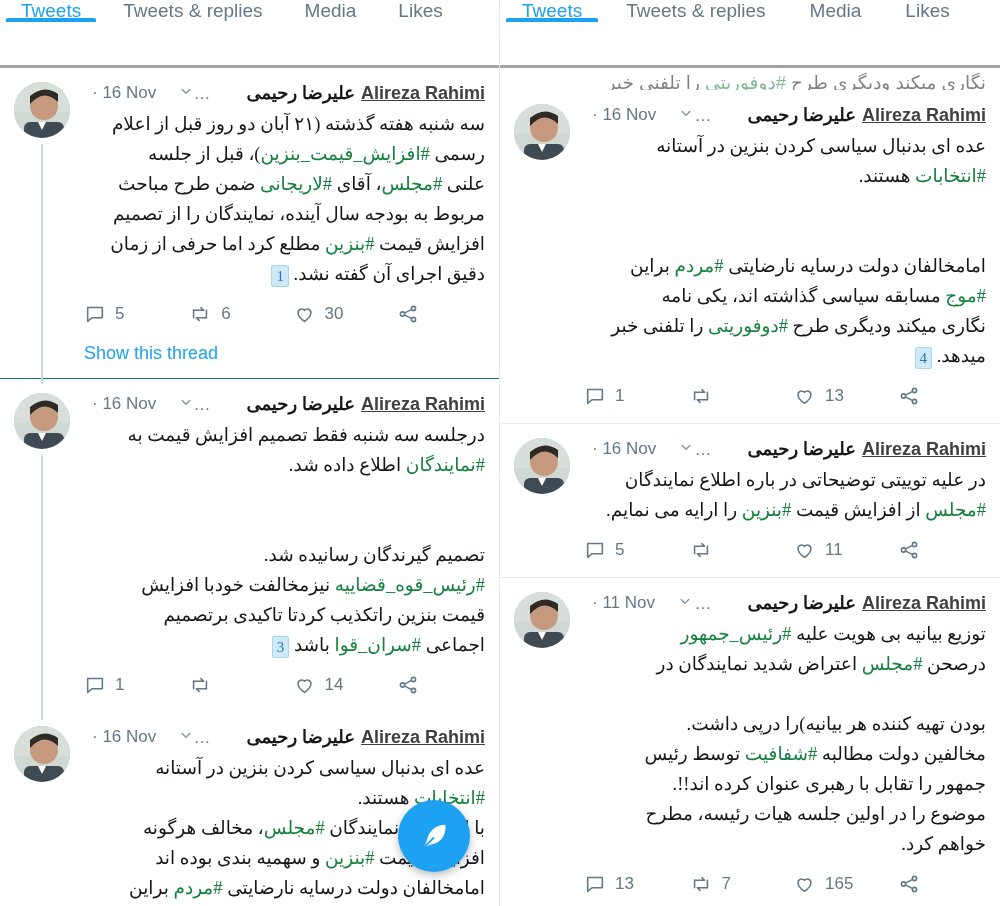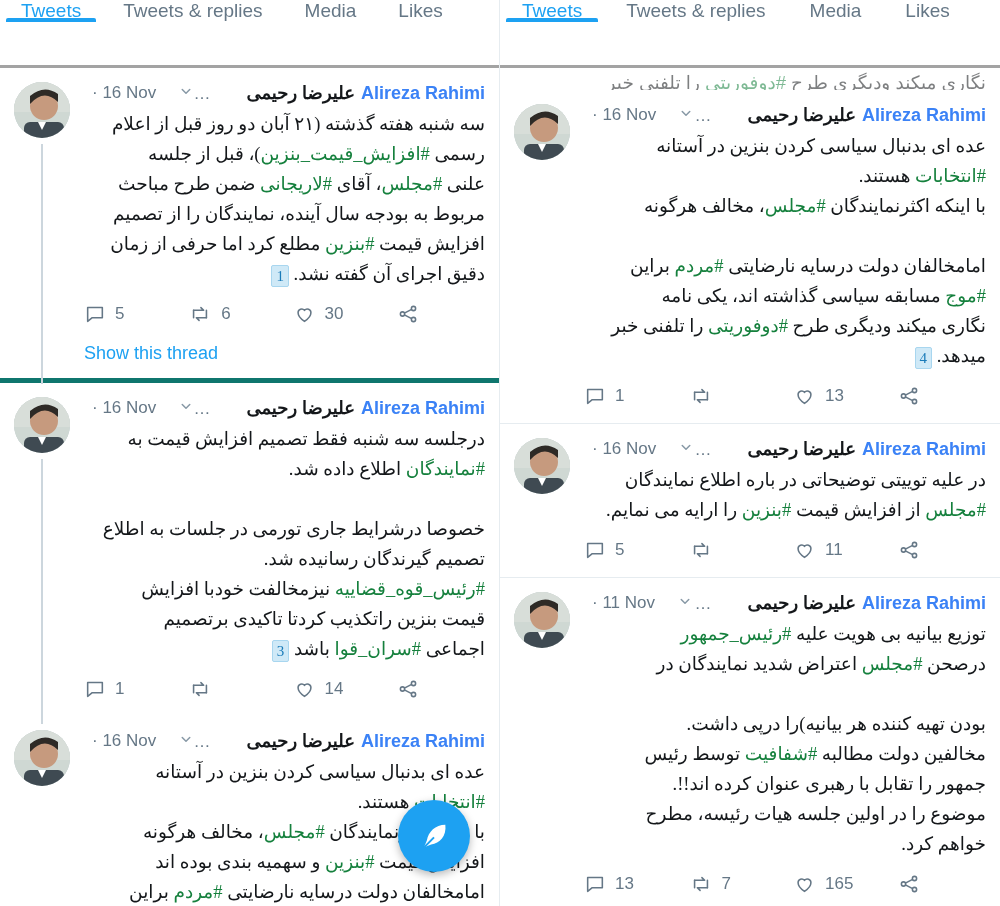--- a/index.html
+++ b/index.html
@@ -110,23 +110,24 @@
     overflow: hidden;
     white-space: nowrap;
   }
   .fullname-fa {
     color: #14171a;
     font-weight: bold;
     font-size: 18px;
     margin-left: 30px;
   }
   .fullname-en {
-    color: #3b82f6;
+    color: #404040;
     font-weight: bold;
     font-size: 18px;
+    text-decoration: underline;
   }
   .handle {
     color: #657786;
     font-size: 17px;
     overflow: hidden;
     text-overflow: ellipsis;
   }
   .meta {
     display: flex;
     align-items: flex-start;
@@ -178,21 +179,21 @@
   .action svg { display: block; }
   .show-thread {
     color: #1da1f2;
     font-size: 18px;
     padding: 2px 0 14px 0;
     cursor: pointer;
   }
   .show-thread-row {
     display: flex;
     padding: 0 14px;
-    border-bottom: 5px solid #0f766e;
+    border-bottom: 1px solid #0f766e;
     position: relative;
   }
   .show-thread-row .avatar-col { position: relative; }
 
   
   .fab {
     position: absolute;
     width: 72px; height: 72px;
     border-radius: 50%;
     background: #1da1f2;
@@ -349,21 +350,21 @@
                 <svg width="18" height="18" viewBox="0 0 24 24">
                     <path d="M7 10l5 5 5-5" fill="none" stroke="#8899a6" stroke-width="2" stroke-linecap="round" stroke-linejoin="round"></path>
                   </svg>
               </span>
             </div>
           </div>
           <div class="text">
             <span>درجلسه سه شنبه فقط تصمیم افزایش قیمت به</span><br>
             <span><span class="hash">#نمایندگان</span> اطلاع داده شد.</span><br>
             <br>
-            <span>خصوصا درشرایط جاری تورمی در جلسات به اطلاع</span><br>
+            <br>
             <span>تصمیم گیرندگان رسانیده شد.</span><br>
             <span><span class="hash">#رئیس_قوه_قضاییه</span> نیزمخالفت خودبا افزایش</span><br>
             <span>قیمت بنزین راتکذیب کردتا تاکیدی برتصمیم</span><br>
             <span>اجماعی <span class="hash">#سران_قوا</span> باشد</span>
             <span class="numbox">3</span>
           </div>
           <div class="actions">
             <div class="action">
               <svg width="22" height="22" viewBox="0 0 24 24">
                   <path d="M4 5h16v11H9l-5 4z" fill="none" stroke="#657786" stroke-width="1.7" stroke-linejoin="round"></path>
@@ -491,21 +492,21 @@
               <span class="caret">
                 <svg width="18" height="18" viewBox="0 0 24 24">
                     <path d="M7 10l5 5 5-5" fill="none" stroke="#8899a6" stroke-width="2" stroke-linecap="round" stroke-linejoin="round"></path>
                   </svg>
               </span>
             </div>
           </div>
           <div class="text">
             <span>عده ای بدنبال سیاسی کردن بنزین در آستانه</span><br>
             <span><span class="hash">#انتخابات</span> هستند.</span><br>
-            <span>با اینکه اکثرنمایندگان <span class="hash">#مجلس</span>، مخالف هرگونه</span><br>
+            <br>
             <br>
             <span>امامخالفان دولت درسایه نارضایتی <span class="hash">#مردم</span> براین</span><br>
             <span><span class="hash">#موج</span> مسابقه سیاسی گذاشته اند، یکی نامه</span><br>
             <span>نگاری میکند ودیگری طرح <span class="hash">#دوفوریتی</span> را تلفنی خبر</span><br>
             <span>میدهد.</span>
             <span class="numbox">4</span>
           </div>
           <div class="actions">
             <div class="action">
               <svg width="22" height="22" viewBox="0 0 24 24">

